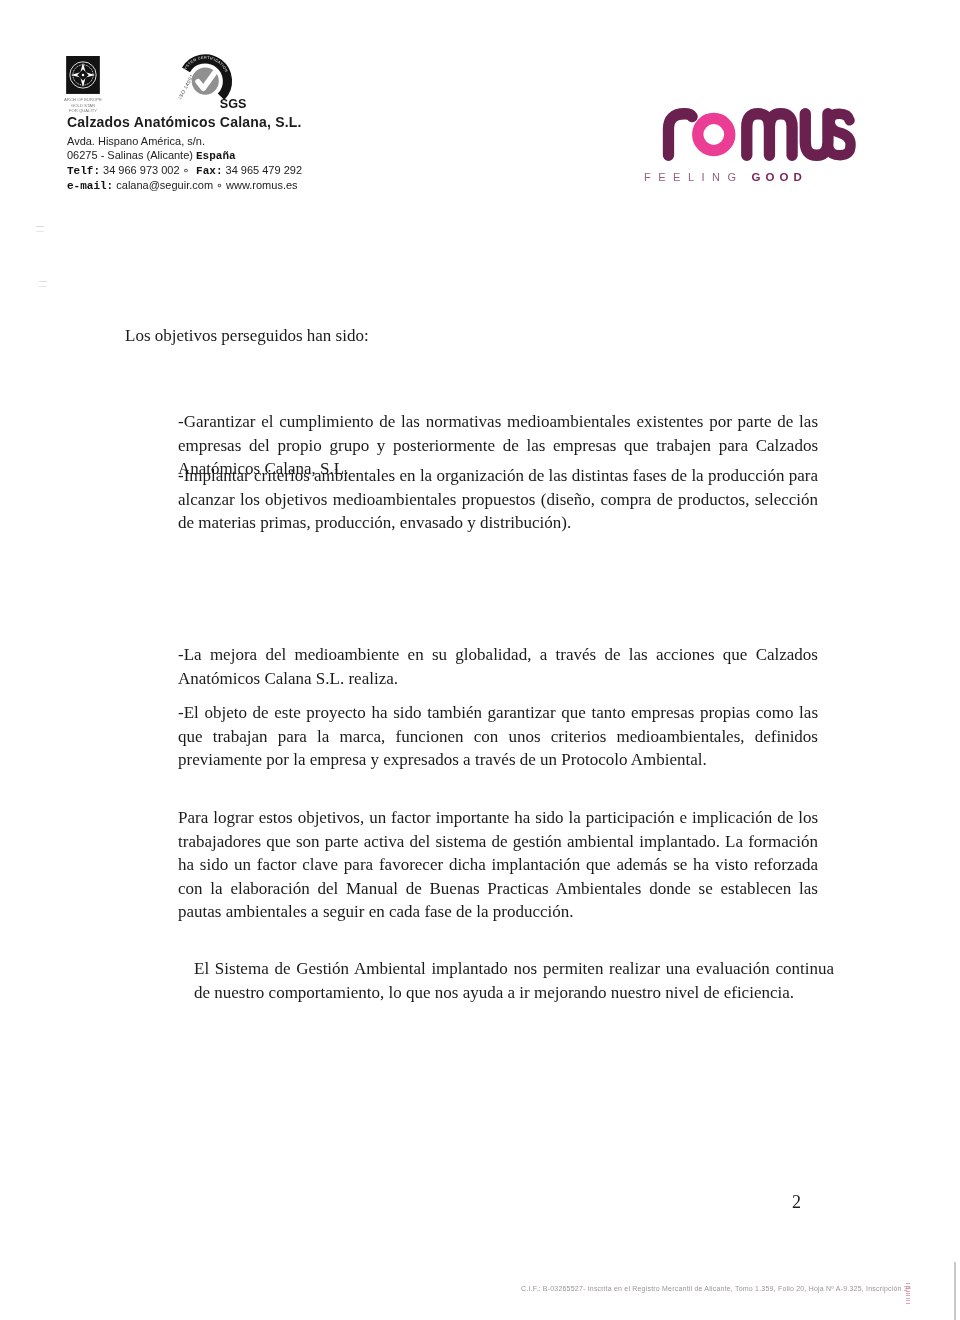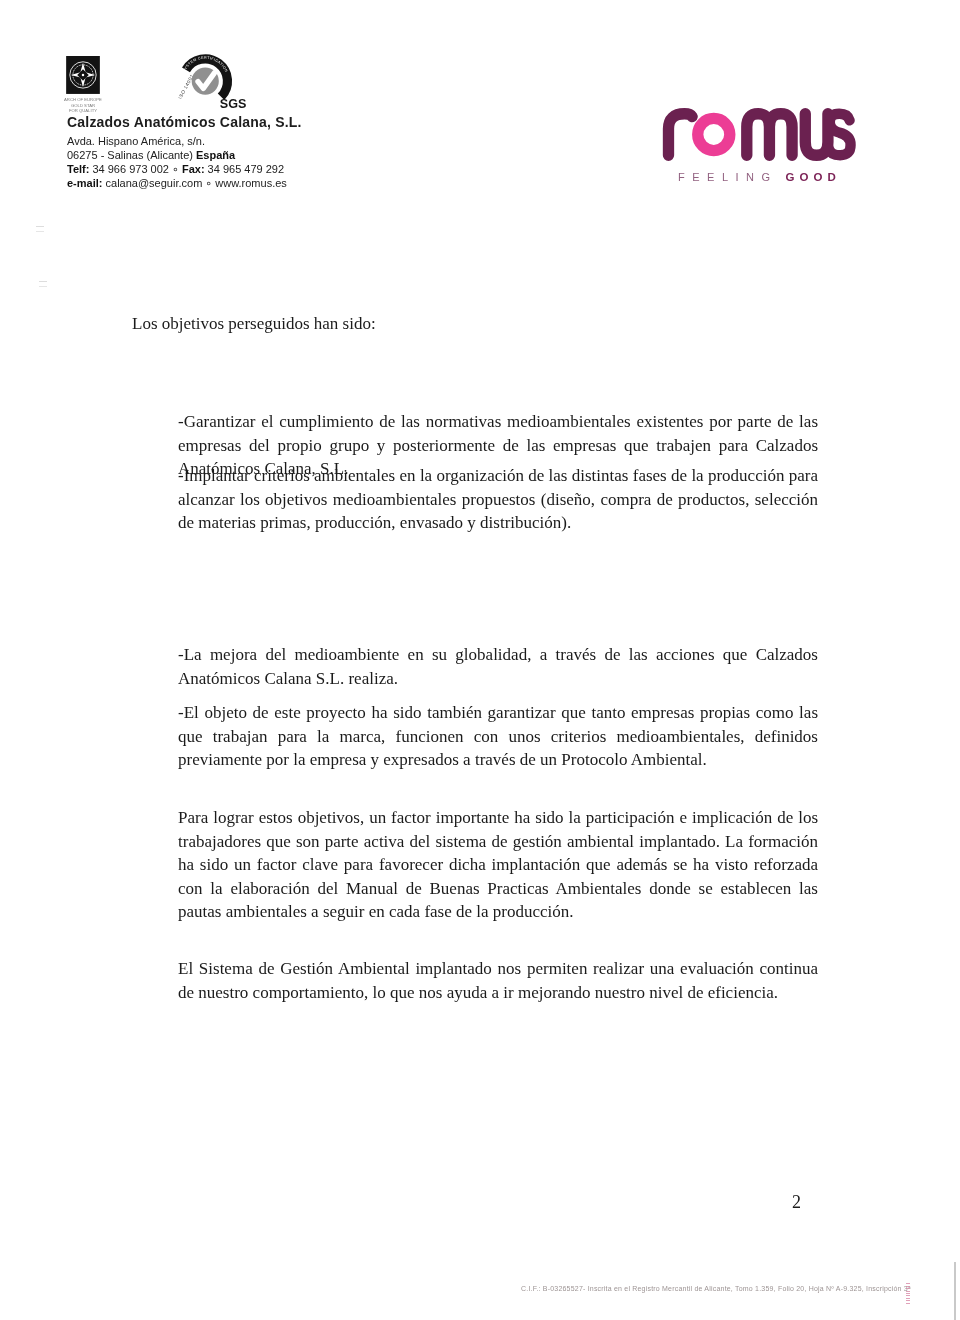--- a/index.html
+++ b/index.html
@@ -12,40 +12,40 @@
   .arch-logo { position:absolute; left:64px; top:56px; }
   .sgs-logo  { position:absolute; left:174px; top:52px; }
   .company-name {
     position:absolute; left:67px; top:114px;
     font-size:14px; font-weight:700; color:#1d1d1d; letter-spacing:.2px;
   }
   .company-address {
     position:absolute; left:67px; top:134px;
     font-size:11px; line-height:14px; color:#222;
   }
-  .company-address b { font-weight:700; color:#111; }
+  .company-address b { font-weight:700; color:#111;font-family:Liberation Mono, monospace; }
   .romus-logo { position:absolute; left:660px; top:106px; }
   .romus-tagline {
-    position:absolute; left:678px; top:171px; white-space:nowrap;
+    position:absolute; left:644px; top:171px; white-space:nowrap;
     font-size:11px;
   }
   .tag-light { color:#926180; letter-spacing:7.5px; font-weight:400; }
   .tag-bold  { color:#7d2558; letter-spacing:5px; font-weight:700; margin-left:8px; font-size:11.5px; }
   
   .intro {
-    position:absolute; left:125px; top:312px;
-    font:17px/23.5px "Liberation Serif", serif; color:#1b1b1b;margin-left:7px;
+    position:absolute; left:125px; top:324px;
+    font:17px/23.5px "Liberation Serif", serif; color:#1b1b1b;
   }
   .para {
     position:absolute; left:178px; width:640px;
     font:17px/23.5px "Liberation Serif", serif; color:#1b1b1b;
     text-align:justify;
   }
   .p0 { top:362px; } .p1 { top:410px; } .p2 { top:464px; } .p3 { top:577px; }
-  .p4 { top:643px; } .p5 { top:701px; } .p6 { top:806px; } .p7 { top:957px; }
+  .p4 { top:643px; } .p5 { top:701px; } .p6 { top:806px; } .p7 { top:957px;margin-left:16px; }
   
   .page-number {
     position:absolute; left:792px; top:1192px;
     font:18px "Liberation Serif", serif; color:#1b1b1b;
   }
   .registry {
     position:absolute; left:521px; top:1285px; width:370px;
     font-size:7px; letter-spacing:.2px; color:#9d9494; white-space:nowrap;
   }
   .printer-mark {

